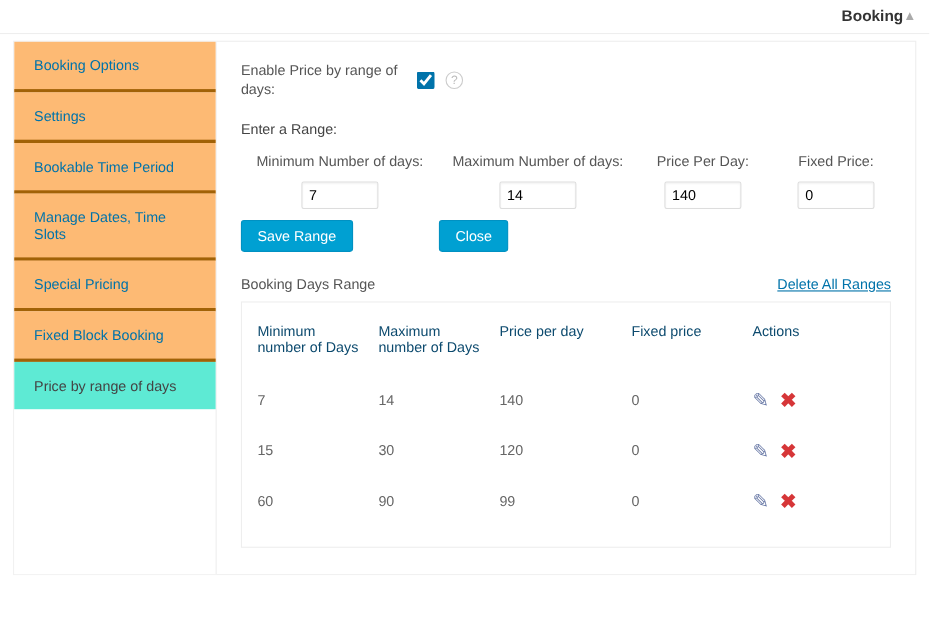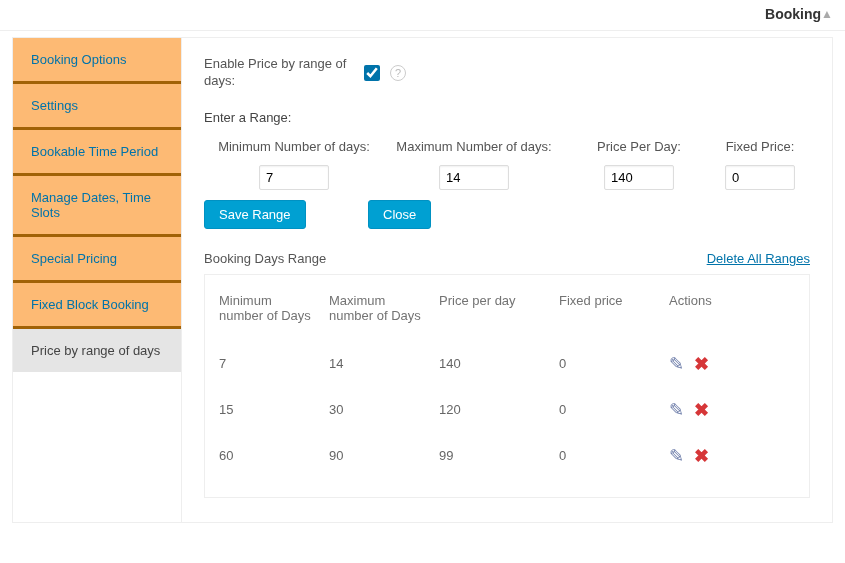--- a/index.html
+++ b/index.html
@@ -5,55 +5,55 @@
 * { box-sizing: border-box; margin: 0; padding: 0; }
 body { font-family: -apple-system, "Segoe UI", Arial, sans-serif; font-size: 13px; color: #444; background: #fff; width: 845px; }
 .panel-header { display: flex; justify-content: flex-end; align-items: center; padding: 6px 12px 8px; border-bottom: 1px solid #eee; }
 .panel-header h3 { font-size: 14px; font-weight: 600; color: #333; }
 .collapse-icon { color: #aaa; cursor: pointer; font-size: 12px; }
 
 .panel-body { display: flex; border: 1px solid #eee; margin: 6px 12px 0; }
 
 .tabs { width: 210px; border-right: 1px solid #eee; background: #fff; }
 .tab { display: block; padding: 14px 18px; color: #0073aa; font-size: 13px; border-bottom: 3px solid #a16207; cursor: pointer; background: #fdba74; }
-.tab.active { color: #444; background: #e5e5e5; border-bottom: none; }
+.tab.active { color: #444; background: #5eead4; border-bottom: none; }
 
 .content { flex: 1; padding: 18px 22px 24px; }
 
 .enable-row { display: flex; align-items: center; gap: 10px; margin-bottom: 20px; }
 .enable-row .label { width: 150px; color: #555; line-height: 1.3; }
 .enable-row input[type=checkbox] { width: 16px; height: 16px; accent-color: #0073aa; }
 .help-icon { color: #bbb; border: 1px solid #ccc; border-radius: 50%; width: 16px; height: 16px; display: inline-flex; align-items: center; justify-content: center; font-size: 11px; cursor: pointer; }
 
 .btn { display: inline-block; background: #00a0d2; color: #fff; border: 1px solid #0091c2; padding: 6px 14px; border-radius: 3px; font-size: 13px; cursor: pointer; }
 
 .section-label { color: #444; margin: 18px 0 14px; font-size: 13px; }
 
 .form-row { display: flex; gap: 0; margin-bottom: 8px; }
 .form-col { display: flex; flex-direction: column; gap: 11px; align-items: center; }
 .form-col.col-min { width: 180px; }
 .form-col.col-max { width: 180px; }
-.form-col.col-price { width: 120px; margin-left: 15px; }
+.form-col.col-price { width: 120px; }
 .form-col.col-fixed { width: 100px; margin-left: 11px; }
 .form-col label { color: #555; font-size: 13px; white-space: nowrap; }
 .form-col input[type=text] { width: 70px; padding: 4px 6px; border: 1px solid #ddd; border-radius: 2px; font-size: 13px; box-shadow: inset 0 1px 2px rgba(0,0,0,0.06); }
 
 .btn-row { display: flex; gap: 0; margin-top: 10px; }
 .btn-row .btn.save { width: auto; }
 .btn-row .btn.close { margin-left: 0; }
-.btn-row .col-min { width: 164px; }
+.btn-row .col-min { width: 180px; }
 .btn-row .col-max { width: 180px; }
 
 .range-header { display: flex; justify-content: space-between; align-items: center; margin-top: 22px; margin-bottom: 8px; }
 .range-header .title { color: #555; }
 .range-header .delete-link { color: #0073aa; text-decoration: underline; cursor: pointer; font-size: 13px; margin-left: 32px; }
 
 .range-table { border: 1px solid #eee; padding: 14px 8px 18px; }
 .range-table table { width: 100%; border-collapse: collapse; }
-.range-table th { text-align: left; color: #737373; font-weight: 400; padding: 4px 6px 18px; vertical-align: top; font-size: 13px; }
+.range-table th { text-align: left; color: #0c4a6e; font-weight: 400; padding: 4px 6px 18px; vertical-align: top; font-size: 13px; }
 .range-table td { padding: 12px 6px; color: #666; font-size: 13px; vertical-align: middle; }
 .actions-cell { display: flex; gap: 10px; align-items: center; }
 .icon-edit { color: #6b7ba8; font-size: 18px; cursor: pointer; }
 .icon-delete { color: #d63638; font-size: 18px; font-weight: bold; cursor: pointer; }
 </style>
 </head>
 <body>
 
 <div class="panel-header">
   <h3>Booking</h3>

